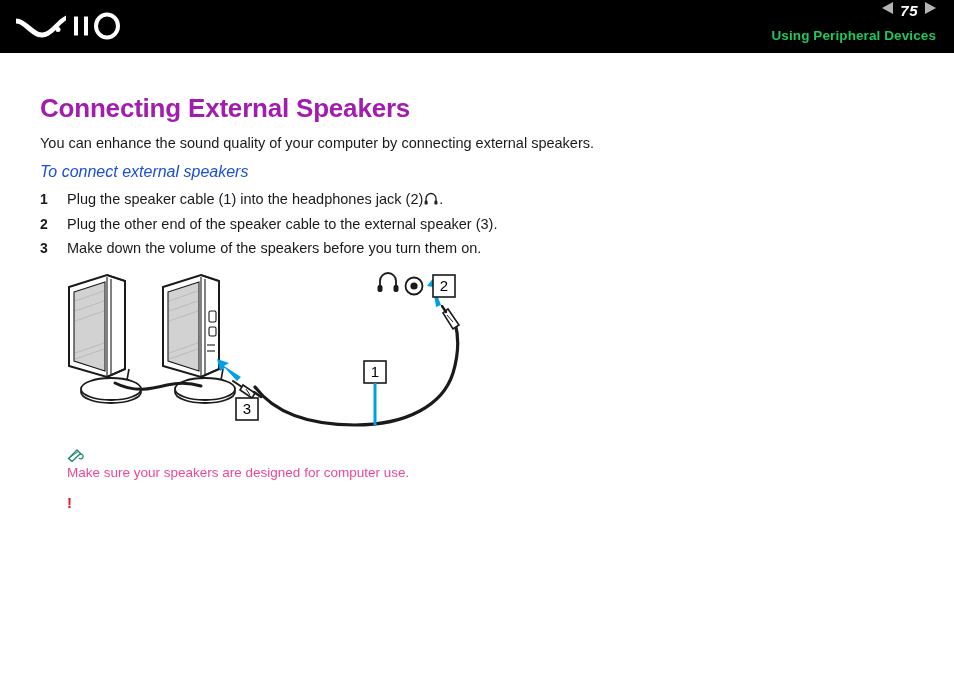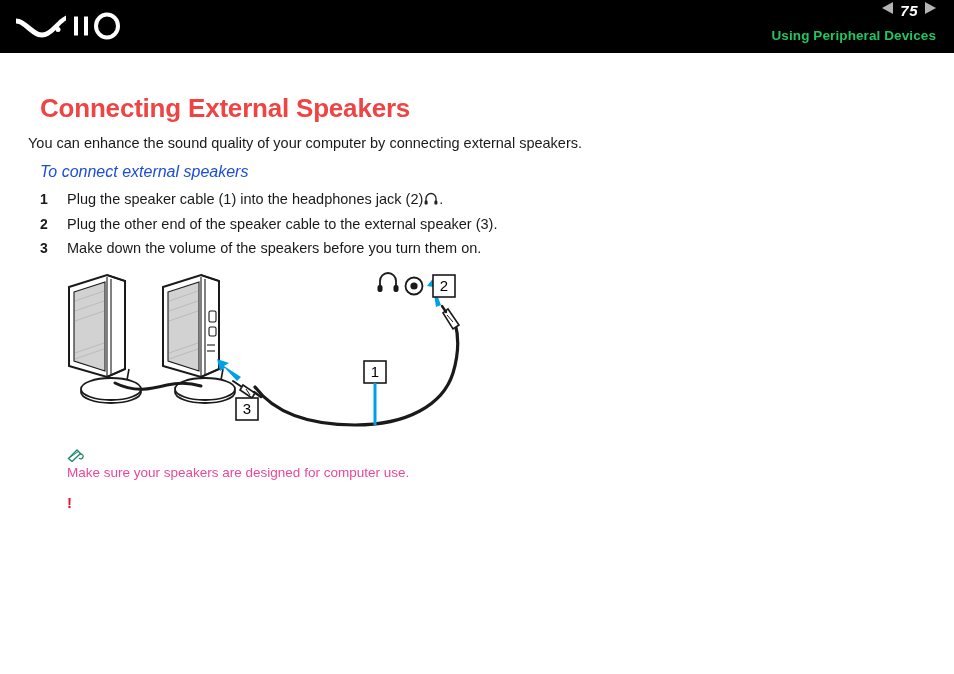--- a/index.html
+++ b/index.html
@@ -78,26 +78,26 @@
     left: 0;
     top: 53px;
     width: 954px;
   }
   .page-title {
     position: absolute;
     left: 40px;
     top: 40px;
     font-size: 26px;
     font-weight: bold;
-    color: #ef4444;
+    color: #a21caf;
     letter-spacing: -0.2px;
   }
   .intro {
     position: absolute;
-    left: 28px;
+    left: 40px;
     top: 82px;
     font-size: 14.5px;
     color: #1a1a1a;
   }
   .sub-heading {
     position: absolute;
     left: 40px;
     top: 110px;
     font-size: 16px;
     color: #1d4ed8;

